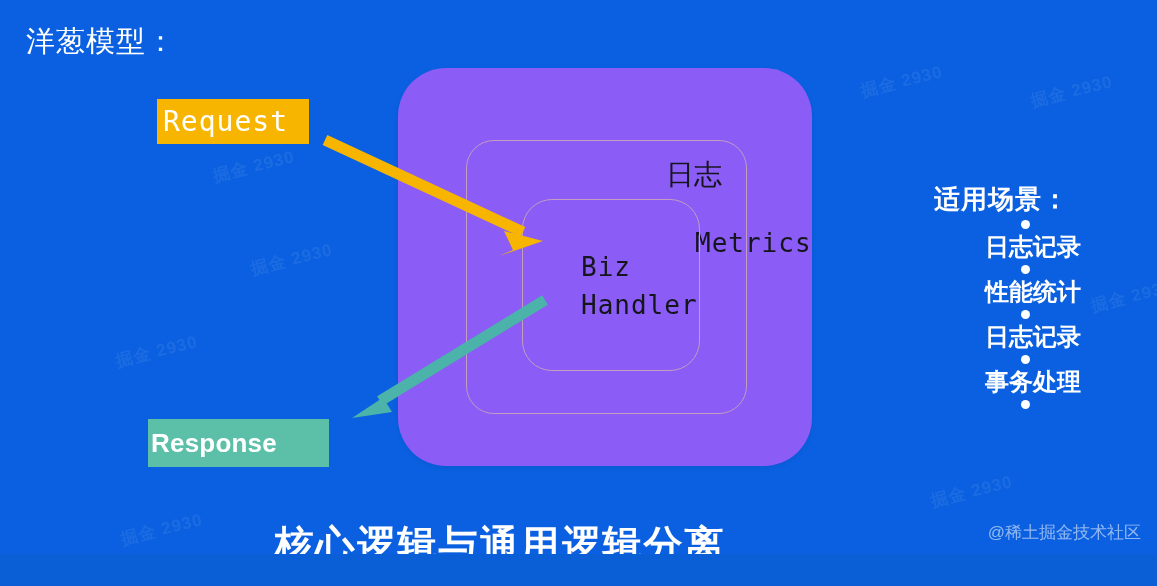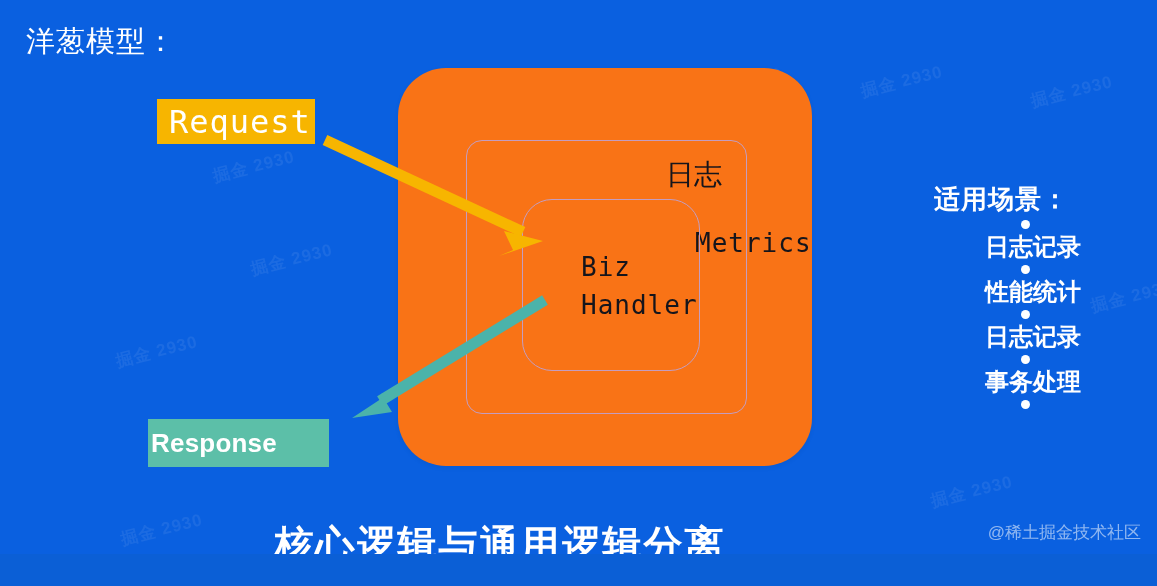--- a/index.html
+++ b/index.html
@@ -43,32 +43,32 @@
     white-space: nowrap;
   }
 
   
   .card-outer {
     position: absolute;
     left: 398px;
     top: 68px;
     width: 414px;
     height: 398px;
-    background: #f97316;
+    background: #8b5cf6;
     border-radius: 48px;
     box-shadow: 0 2px 5px rgba(0,0,0,0.06);
   }
   .card-mid {
     position: absolute;
     left: 68px;
     top: 72px;
     width: 279px;
     height: 272px;
     border: 1.4px solid #c49dc0;
-    border-radius: 16px;
+    border-radius: 28px;
     background: transparent;
   }
   .card-inner {
     position: absolute;
     left: 55px;
     top: 58px;
     width: 176px;
     height: 170px;
     border: 1.4px solid #c49dc0;
     border-radius: 30px;
@@ -112,22 +112,22 @@
     align-items: center;
     color: #ffffff;
     white-space: nowrap;
   }
   .badge-request {
     left: 157px;
     top: 99px;
     width: 146px;
     height: 45px;
     background: #f7b500;
-    padding-left: 12px;
-    font-size: 32px;
+    padding-left: 6px;
+    font-size: 28px;
     font-family: "DejaVu Sans Mono", "Liberation Mono", monospace;
     letter-spacing: 1px;
   }
   .badge-response {
     left: 148px;
     top: 419px;
     width: 178px;
     height: 48px;
     background: #5cbfa8;
     padding-left: 3px;

